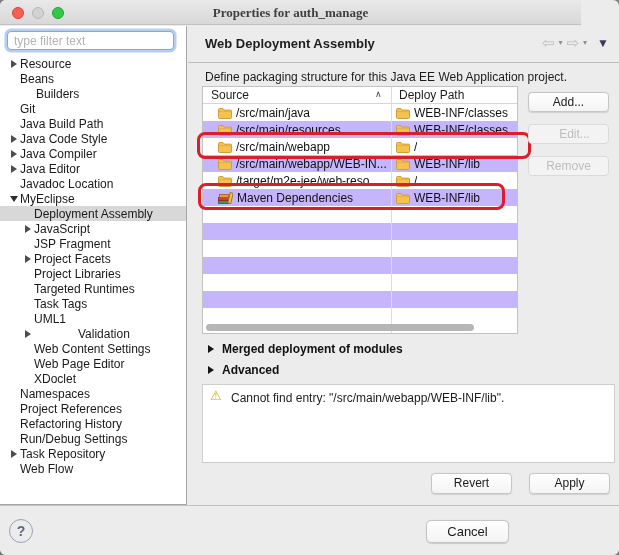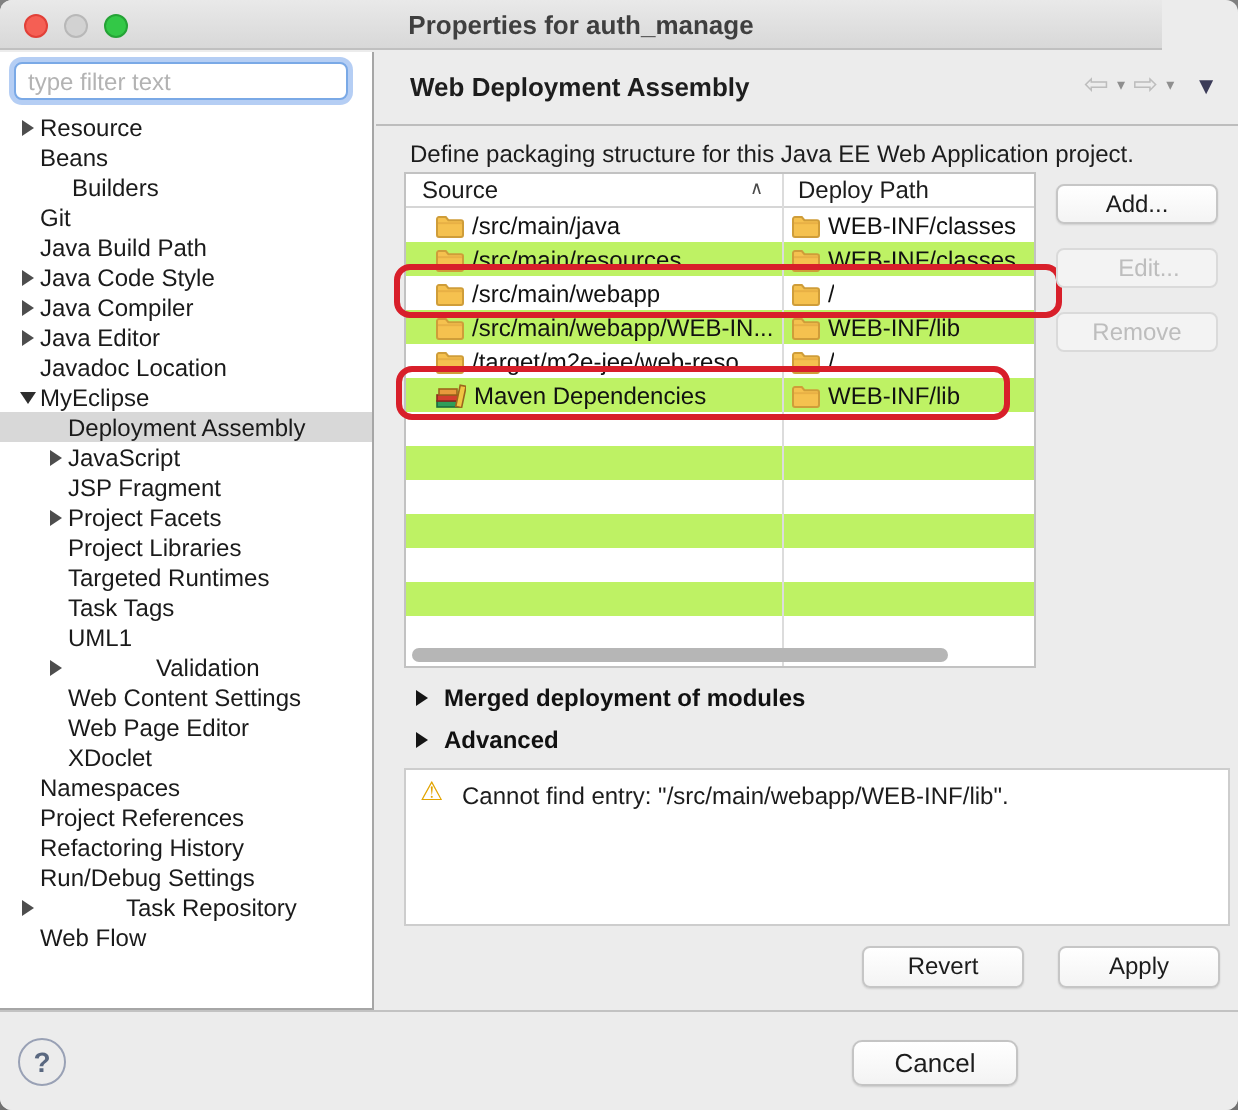--- a/index.html
+++ b/index.html
@@ -1,21 +1,21 @@
 <!DOCTYPE html>
 <html><head>
 <meta charset="utf-8">
 <style>
   * { margin:0; padding:0; box-sizing:border-box; }
   html,body { width:619px; height:555px; font-family:"Liberation Sans", sans-serif; background:#888; }
   .window { position:relative; width:619px; height:555px; background:#ececec; border-radius:6px; overflow:hidden; box-shadow:0 10px 30px rgba(0,0,0,.4); }
 
   
   .titlebar { position:absolute; left:0; top:0; width:581px; height:25px;
-    background:linear-gradient(#e9e9e9,#d8d8d8); border-bottom:1px solid #c0c0c0; }
+    background:linear-gradient(#e9e9e9,#d8d8d8); border-bottom:1px solid #c0c0c0;font-family:Liberation Serif, serif; }
   .tl { position:absolute; top:6.5px; width:12px; height:12px; border-radius:50%; }
   .tl.red   { left:12px; background:#f55f54; border:1px solid #e14038; }
   .tl.gray  { left:32px; background:#d2d2d2; border:1px solid #b8b8b8; }
   .tl.green { left:52px; background:#33c847; border:1px solid #25a336; }
   .win-title { position:absolute; left:0; right:0; top:5px; text-align:center;
     font-size:13px; font-weight:600; color:#3f3f3f; }
 
   
   .sidebar { position:absolute; left:0; top:26px; width:187px; height:479px;
     background:#fff; border-right:1px solid #a6a6a6; border-bottom:1px solid #a6a6a6; }
@@ -44,21 +44,21 @@
   
   .tbl { position:absolute; left:14px; top:60px; width:316px; height:248px;
     background:#fff; border:1px solid #c2c2c2; }
   .tbl .vsep { position:absolute; left:188px; top:0; bottom:0; width:1px; background:#dcdcdc; }
   .thead { position:relative; height:17px; border-bottom:1px solid #d6d6d6; background:#fff;
     font-size:12px; color:#1c1c1c; }
   .thead .c1 { position:absolute; left:8px; top:1px; }
   .thead .c2 { position:absolute; left:196px; top:1px; }
   .thead .sort { position:absolute; left:172px; top:2px; font-size:9px; color:#4a4a4a; }
   .trow { position:relative; display:flex; height:17px; font-size:12px; color:#111; align-items:center; }
-  .trow.alt { background:#bef264; }
+  .trow.alt { background:#c4b5fd; }
   .cell-src { display:flex; align-items:center; width:188px; padding-left:15px; gap:4px; overflow:hidden; white-space:nowrap; flex:none; }
   .cell-dep { display:flex; align-items:center; padding-left:5px; gap:4px; overflow:hidden; white-space:nowrap; }
   .icon-svg { flex:none; display:inline-flex; }
   .hscroll { position:absolute; left:3px; bottom:2px; width:268px; height:7px; border-radius:4px; background:#b6b6b6; }
 
   
   .redbox { position:absolute; border:3px solid #d81f2a; border-radius:8px; pointer-events:none; }
   .redbox.r1 { left:9px;  top:106px; width:334px; height:27px; }
   .redbox.r2 { left:10px; top:157px; width:307px; height:27px; }
 
@@ -228,21 +228,21 @@
           <span>Project References</span>
         </div>
         <div class="tree-item" style="padding-left: 8px;">
           <span class="tree-arrow"></span>
           <span>Refactoring History</span>
         </div>
         <div class="tree-item" style="padding-left: 8px;">
           <span class="tree-arrow"></span>
           <span>Run/Debug Settings</span>
         </div>
-        <div class="tree-item" style="padding-left: 8px; gap: 43px;">
+        <div class="tree-item" style="padding-left: 8px;">
           <span class="tree-arrow">
             <span class="arr-r"></span>
           </span>
           <span>Task Repository</span>
         </div>
         <div class="tree-item" style="padding-left: 8px;">
           <span class="tree-arrow"></span>
           <span>Web Flow</span>
         </div>
       </div>

